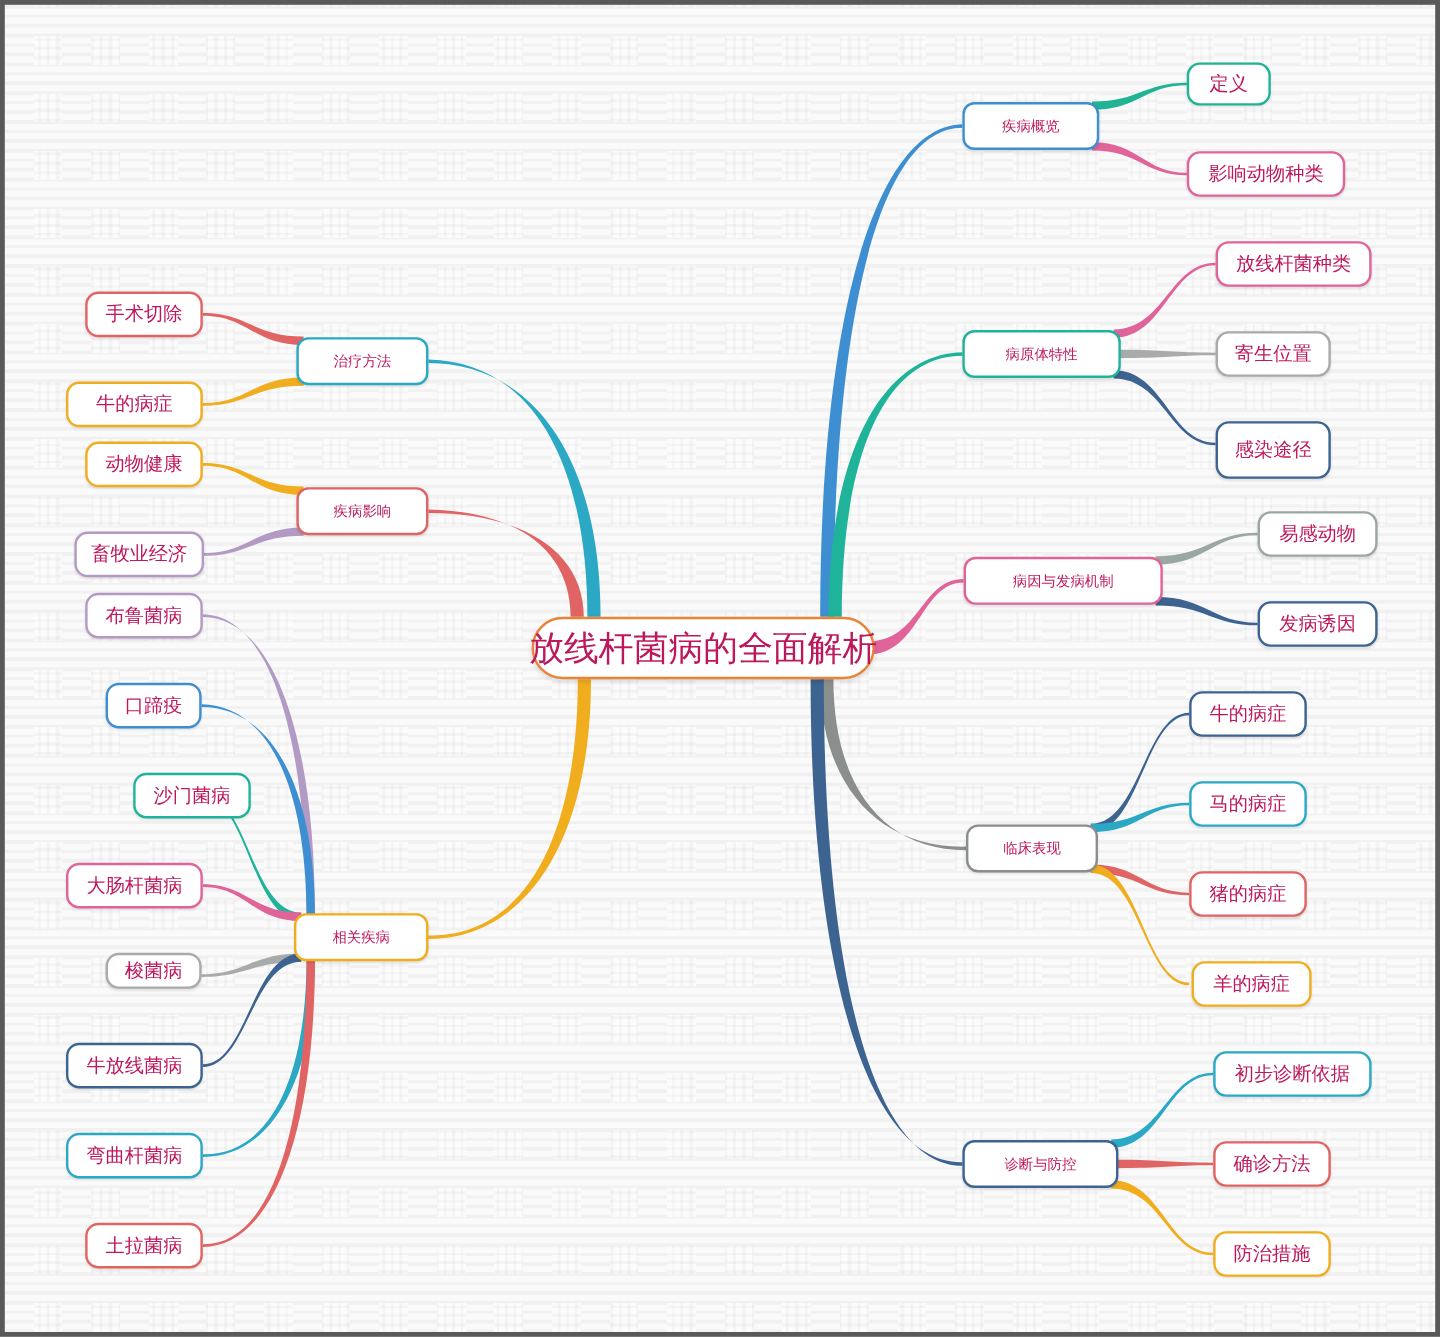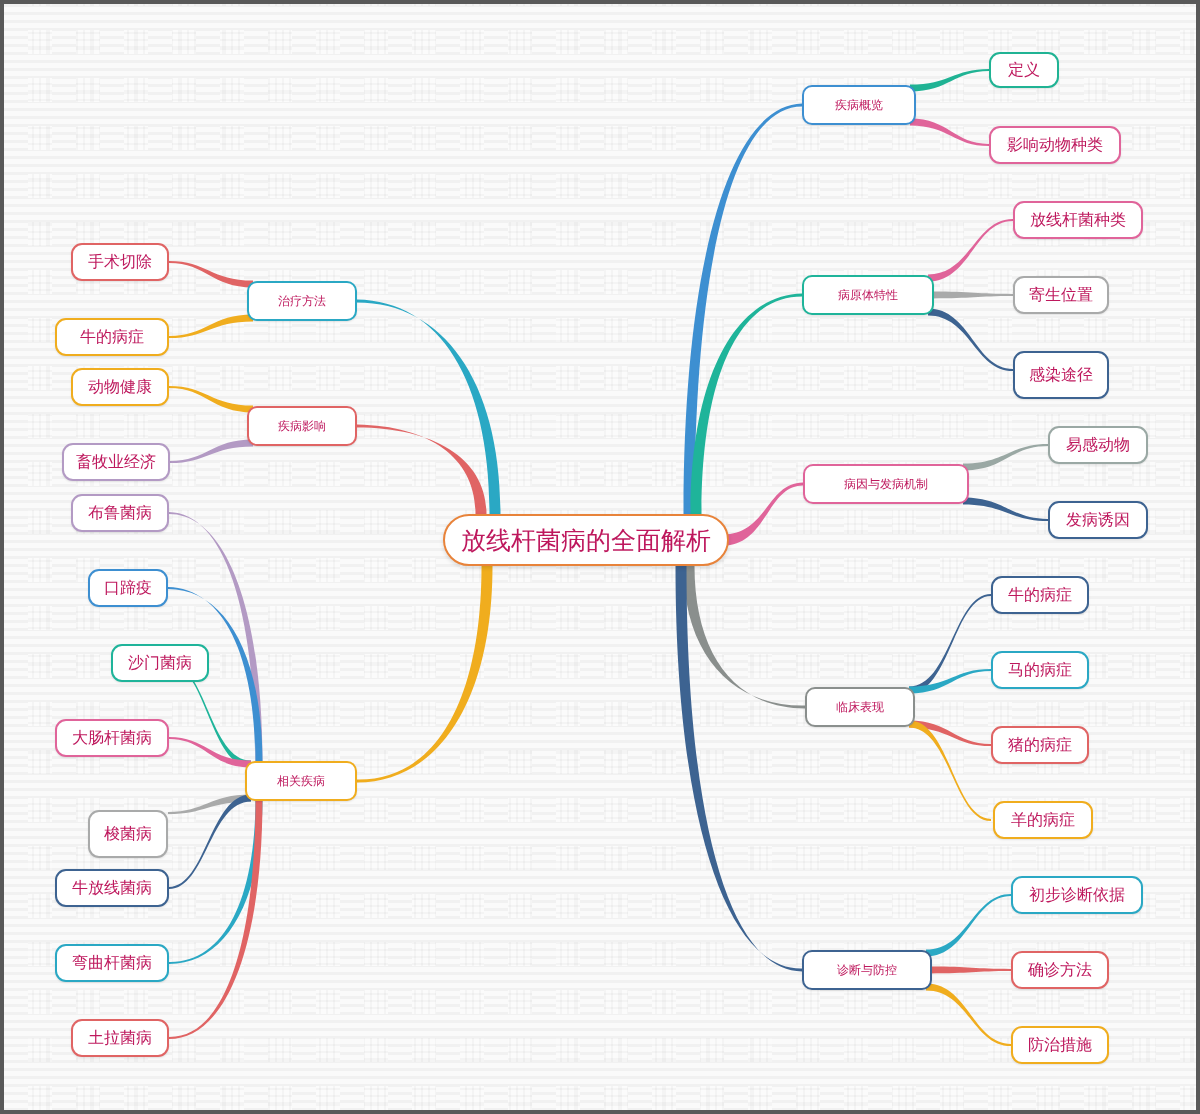--- a/index.html
+++ b/index.html
@@ -44,21 +44,21 @@
     border-style:solid;
     border-radius:9px;
     display:flex;align-items:center;justify-content:center;
     color:#be185d;
     white-space:nowrap;
     line-height:1;
     box-shadow:0 1px 2px rgba(0,0,0,0.10);
   }
   .root{
     border-radius:26px;
-    font-size:25px;
+    font-size:29px;
     border-width:2.5px;
     box-shadow:0 2px 4px rgba(0,0,0,0.13);
   }
   .lvl1{font-size:12px;border-width:2.5px;border-radius:10px;}
   .lvl2{font-size:16px;border-width:2px;border-radius:11px;}
 </style>
 </head>
 <body>
 
 <div id="canvas">
@@ -186,21 +186,21 @@
       </div>
       <div class="node lvl2" style="left: 84px; top: 565px; width: 80px; height: 38px; border-color: rgb(61, 143, 209);">
         <span>口蹄疫</span>
       </div>
       <div class="node lvl2" style="left: 67px; top: 640px; width: 98px; height: 38px; border-color: rgb(31, 180, 154); margin-left: 40px;">
         <span>沙门菌病</span>
       </div>
       <div class="node lvl2" style="left: 51px; top: 715px; width: 114px; height: 38px; border-color: rgb(224, 100, 154);">
         <span>大肠杆菌病</span>
       </div>
-      <div class="node lvl2" style="left: 84px; top: 790px; width: 80px; height: 48px; border-color: rgb(169, 170, 170); margin-top: 16px;">
+      <div class="node lvl2" style="left: 84px; top: 790px; width: 80px; height: 30px; border-color: rgb(169, 170, 170);">
         <span>梭菌病</span>
       </div>
       <div class="node lvl2" style="left: 51px; top: 865px; width: 114px; height: 38px; border-color: rgb(61, 99, 145);">
         <span>牛放线菌病</span>
       </div>
       <div class="node lvl2" style="left: 51px; top: 940px; width: 114px; height: 38px; border-color: rgb(42, 168, 196);">
         <span>弯曲杆菌病</span>
       </div>
       <div class="node lvl2" style="left: 67px; top: 1015px; width: 98px; height: 38px; border-color: rgb(224, 100, 100);">
         <span>土拉菌病</span>

